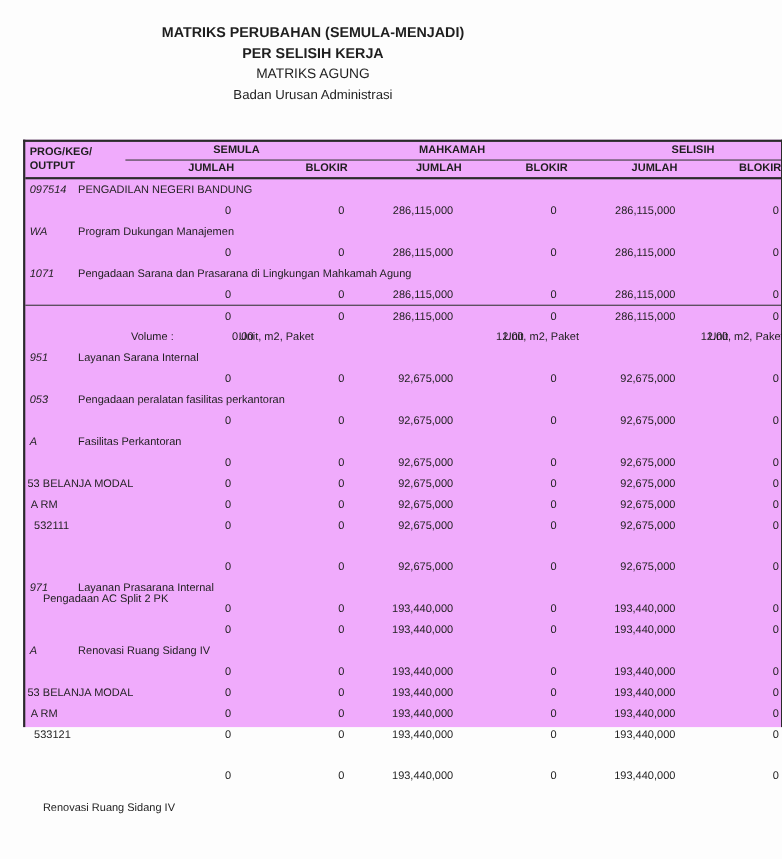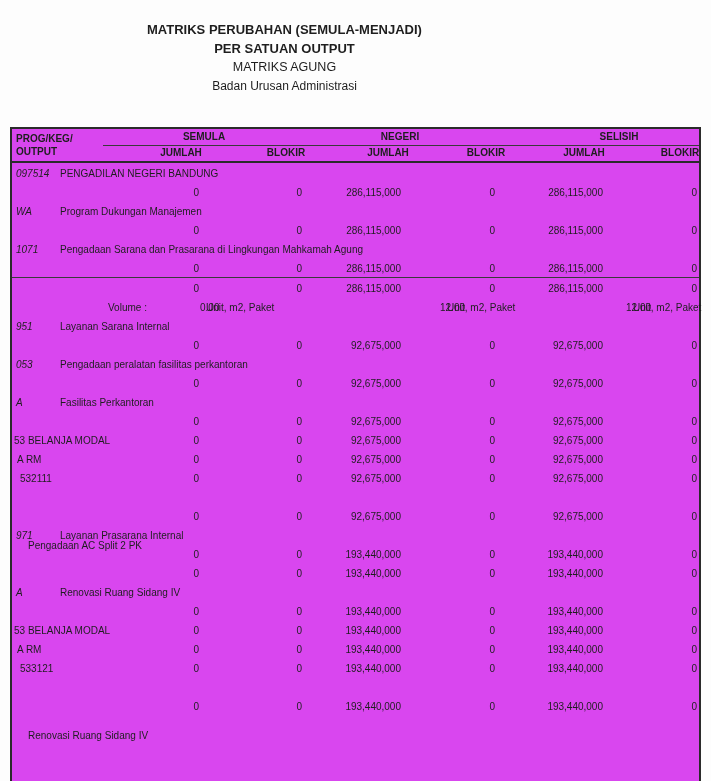--- a/index.html
+++ b/index.html
@@ -10,23 +10,23 @@
   }
   
   .doc-title { position:absolute; top:20px; left:0; width:569px; text-align:center; }
   .doc-title div { line-height:19px; }
   .t1,.t2 { font-weight:bold; font-size:13px; }
   .t3 { font-size:12.5px; }
   .t4 { font-size:12px; }
 
   
   .matrix-table {
-    position:absolute; left:10px; top:127px; width:691px; height:654px;
+    position:absolute; left:21px; top:127px; width:691px; height:534px;
     border:2px solid #2b2b2b; border-bottom:none; box-sizing:border-box;
-    font-size:10px; background:#d946ef;
+    font-size:10px; background:#f0abfc;
   }
   
   .t-header { position:relative; height:32px; border-bottom:2px solid #2b2b2b; font-weight:bold; }
   .col0 { position:absolute; top:3px; left:4px; line-height:13px; }
   .group-underline { position:absolute; top:16px; left:91px; right:0; border-top:1px solid #3a3a3a; }
   .g { position:absolute; top:2px; transform:translateX(-50%); white-space:nowrap; }
   .g1 { left:192px; } .g2 { left:388px; } .g3 { left:587px;margin-left:20px; }
   .h { position:absolute; top:18px; transform:translateX(-50%); white-space:nowrap; }
   .h1 { left:169px; } .h2 { left:274px; } .h3 { left:376px; }
   .h4 { left:474px; } .h5 { left:572px; } .h6 { left:668px; }
@@ -52,33 +52,33 @@
   .vol-v { transform:translate(-100%,-50%); }
   .vol-v0 { left:188px; } .vol-u0 { left:194px; }
   .vol-v1 { left:428px; } .vol-u1 { left:435px; }
   .vol-v2 { left:614px; } .vol-u2 { left:621px; }
 </style>
 </head>
 <body>
 
 <div class="doc-title">
   <div class="t1">MATRIKS PERUBAHAN (SEMULA-MENJADI)</div>
-  <div class="t2">PER SATUAN OUTPUT</div>
+  <div class="t2">PER SELISIH KERJA</div>
   <div class="t3">MATRIKS AGUNG</div>
   <div class="t4">Badan Urusan Administrasi</div>
 </div>
 
 <div class="matrix-table">
   <div class="t-header">
     <div class="col0">
       <div>PROG/KEG/</div>
       <div>OUTPUT</div>
     </div>
     <span class="g g1">SEMULA</span>
-    <span class="g g2">NEGERI</span>
+    <span class="g g2">MAHKAMAH</span>
     <span class="g g3">SELISIH</span>
     <div class="group-underline"></div>
     <span class="h h1">JUMLAH</span>
     <span class="h h2">BLOKIR</span>
     <span class="h h3">JUMLAH</span>
     <span class="h h4">BLOKIR</span>
     <span class="h h5">JUMLAH</span>
     <span class="h h6">BLOKIR</span>
   </div>
   <div class="t-body">

